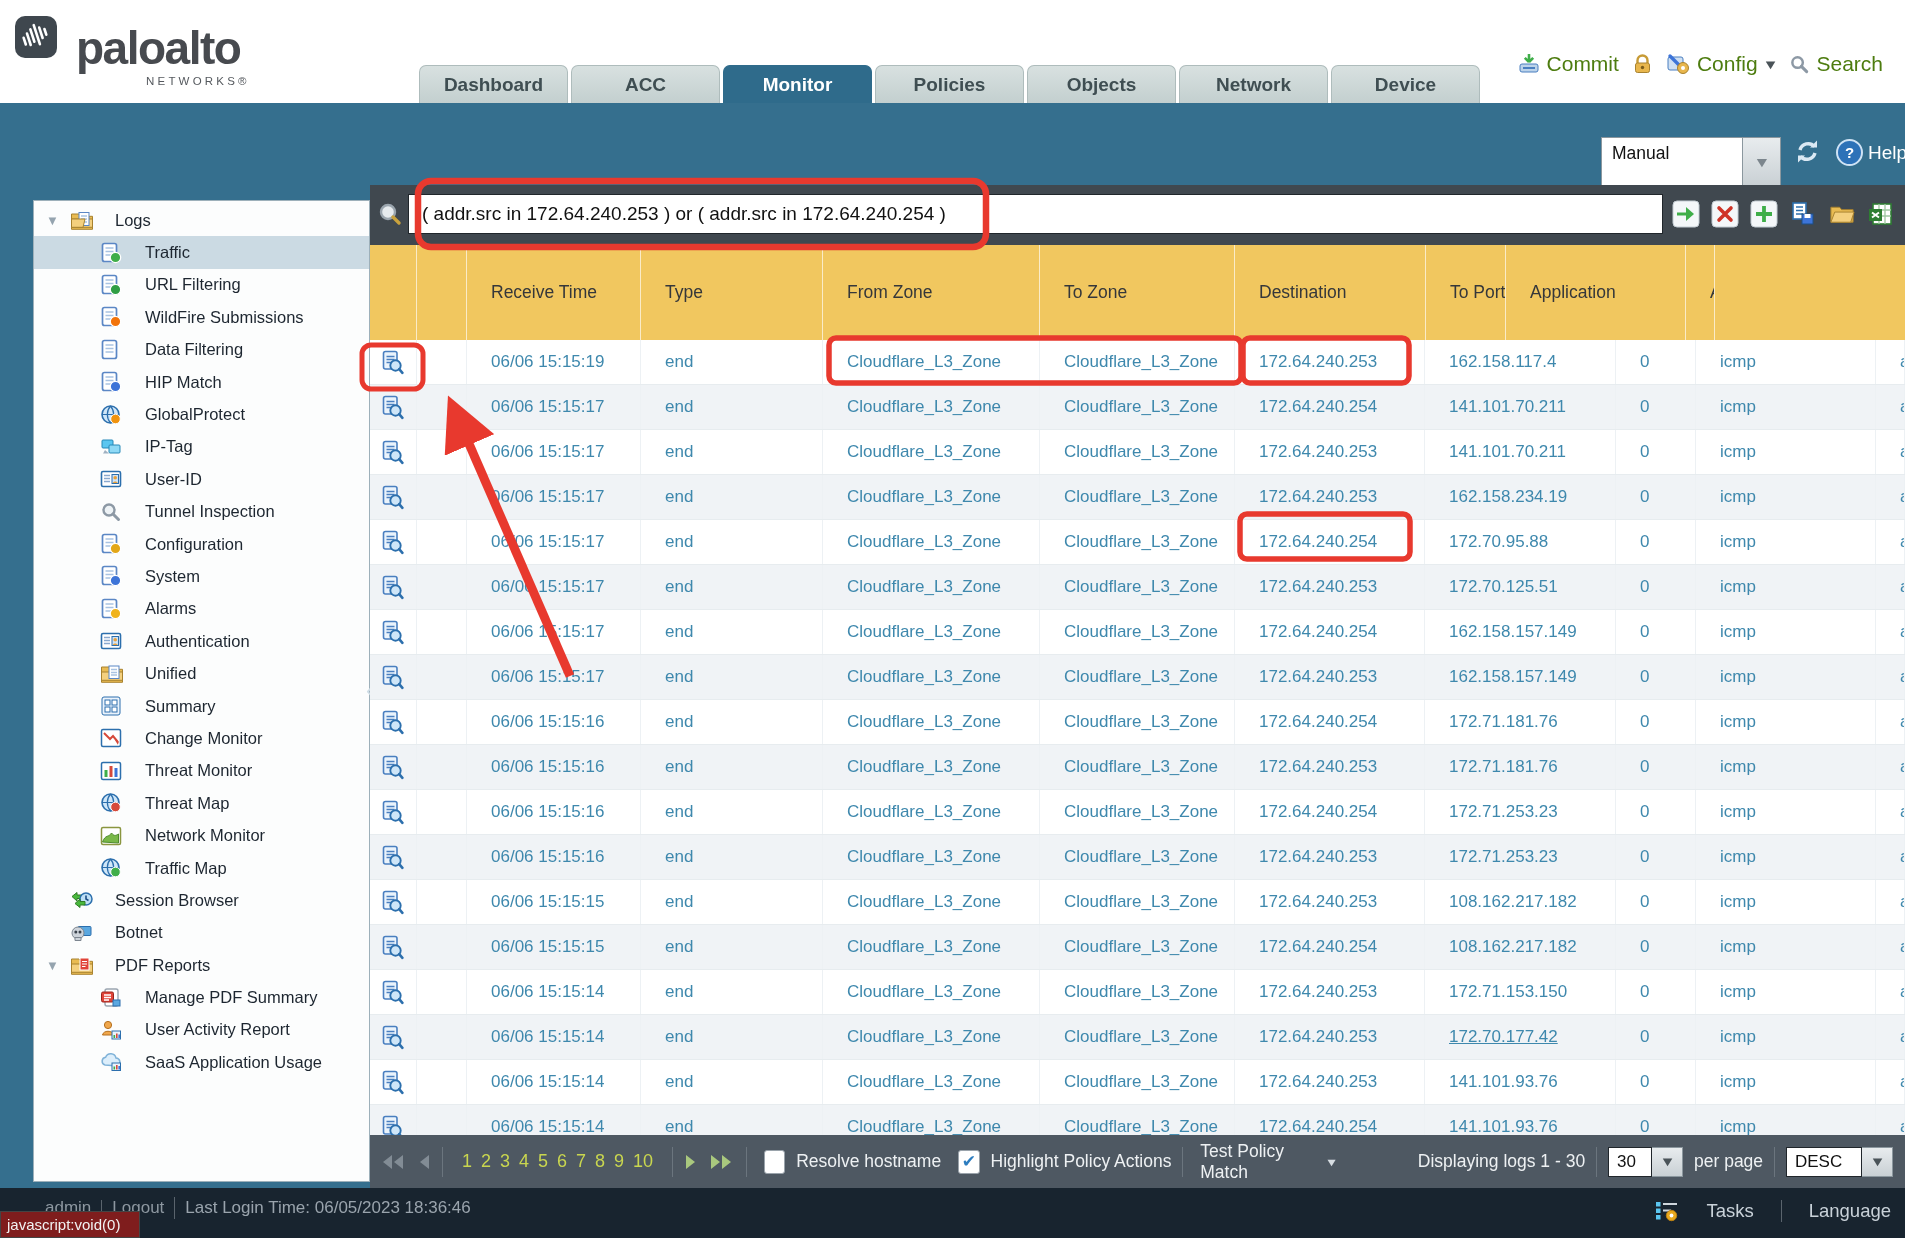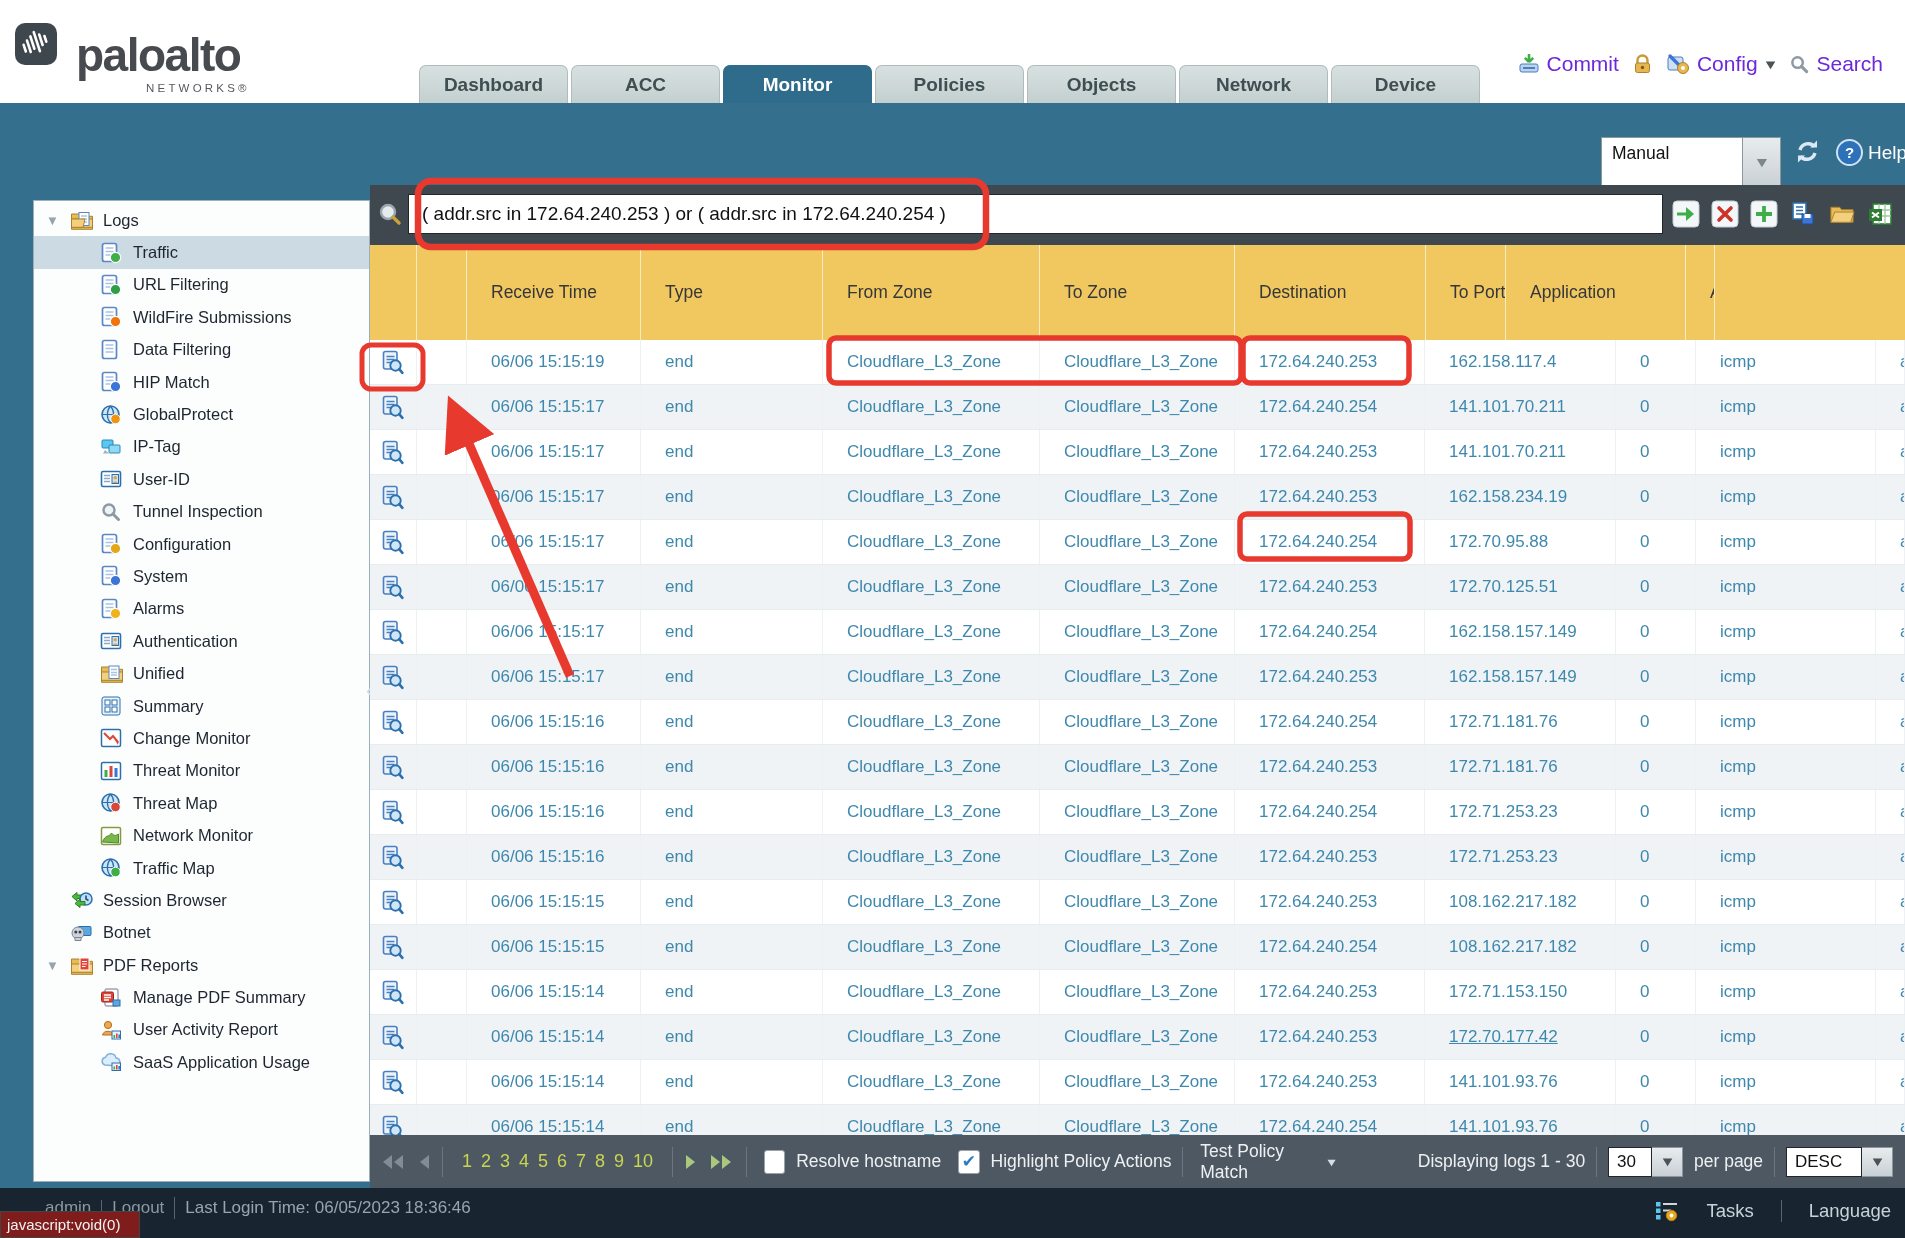--- a/index.html
+++ b/index.html
@@ -1,30 +1,30 @@
 <!DOCTYPE html>
 <html><head>
 <meta charset="utf-8">
 <style>
   html,body{margin:0;padding:0;background:#dfe3e6;}
   #app{position:relative;width:1905px;height:1238px;overflow:hidden;background:#356f8e;
        font-family:"Liberation Sans","DejaVu Sans",sans-serif;font-size:17px;}
   
   .topbar{position:absolute;left:0;top:0;width:1905px;height:103px;background:#ffffff;}
-  .logo{position:absolute;left:14px;top:20px;width:300px;height:75px;}
+  .logo{position:absolute;left:14px;top:13px;width:300px;height:75px;}
   .logo-mark{position:absolute;left:0;top:2px;}
   .brand{position:absolute;left:62px;top:8px;font-size:46px;font-weight:bold;color:#474a4f;letter-spacing:-1.5px;}
   .brand-sub{position:absolute;left:132px;top:62px;font-size:11.5px;color:#55595e;letter-spacing:3.2px;}
   #tabs{position:absolute;left:419px;bottom:0;display:flex;gap:3px;}
   .tab{width:147px;height:37px;line-height:37px;text-align:center;font-size:19px;font-weight:bold;color:#3f4e52;
        background:linear-gradient(#d8e1e0,#c3cfcf);border:1px solid #aebcbc;border-bottom:none;
        border-radius:7px 7px 0 0;cursor:pointer;}
   .tab.active{background:#2f6b8b;color:#ffffff;border-color:#2f6b8b;}
   .top-actions{position:absolute;right:22px;top:52px;display:flex;align-items:center;gap:13px;
-       font-size:21px;color:#6d28d9;}
+       font-size:21px;color:#4d7c0f;}
   .ta-item{display:flex;align-items:center;gap:6px;cursor:pointer;}
   .car{display:inline-block;color:#4a5358;font-size:13px;transform:scaleX(1.25);}
   .car::before{content:"▼";}
   
   .manual{position:absolute;left:1601px;top:137px;width:180px;height:50px;display:flex;cursor:pointer;}
   .manual .val{flex:1;background:#ffffff;border:1px solid #8b979e;font-size:17.5px;color:#111;
        padding:5px 0 0 10px;}
   .manual .dd{width:37px;background:linear-gradient(#e8ecee,#c9d0d4);border:1px solid #8b979e;border-left:none;
        display:flex;align-items:center;justify-content:center;}
   .manual .dd .car{color:#7c868d;font-size:14px;}
@@ -38,21 +38,21 @@
   .sidebar{position:absolute;left:33px;top:200px;width:337px;height:982px;background:#fcfdfd;
        border:1px solid #9db0ba;box-sizing:border-box;overflow:hidden;}
   #tree{padding-top:3px;}
   .trow{height:32.4px;display:flex;align-items:center;padding-left:12px;cursor:pointer;white-space:nowrap;}
   .trow.lvl1{padding-left:66px;}
   .trow.sel{background:#cbdae3;}
   .tri{width:24px;font-size:13px;color:#95a4af;flex:0 0 24px;}
   .tri::before{content:"▼";}
   .tri.hide{visibility:hidden;}
   .ticon{width:26px;flex:0 0 26px;display:flex;align-items:center;}
-  .tlabel{margin-left:7px;font-size:16.5px;color:#1d2630;}
+  .tlabel{margin-left:19px;font-size:16.5px;color:#1d2630;}
   .collapse-handle{position:absolute;left:366px;top:678px;color:#cfdde6;font-size:22px;cursor:pointer;}
   .collapse-handle::before{content:"‹";}
   
   .filter-strip{position:absolute;left:370px;top:185px;width:1535px;height:60px;background:#40484f;}
   .filter-mag{position:absolute;left:7px;top:16px;}
   .filter-input{position:absolute;left:38px;top:9px;width:1255px;height:40px;background:#ffffff;
        border:1px solid #20262b;box-sizing:border-box;font-size:19px;color:#111;
        line-height:38px;padding-left:13px;white-space:nowrap;overflow:hidden;cursor:text;}
   #filter-icons{position:absolute;right:10px;top:15px;display:flex;gap:11px;}
   .ficon{width:28px;height:28px;display:flex;align-items:center;justify-content:center;cursor:pointer;}

